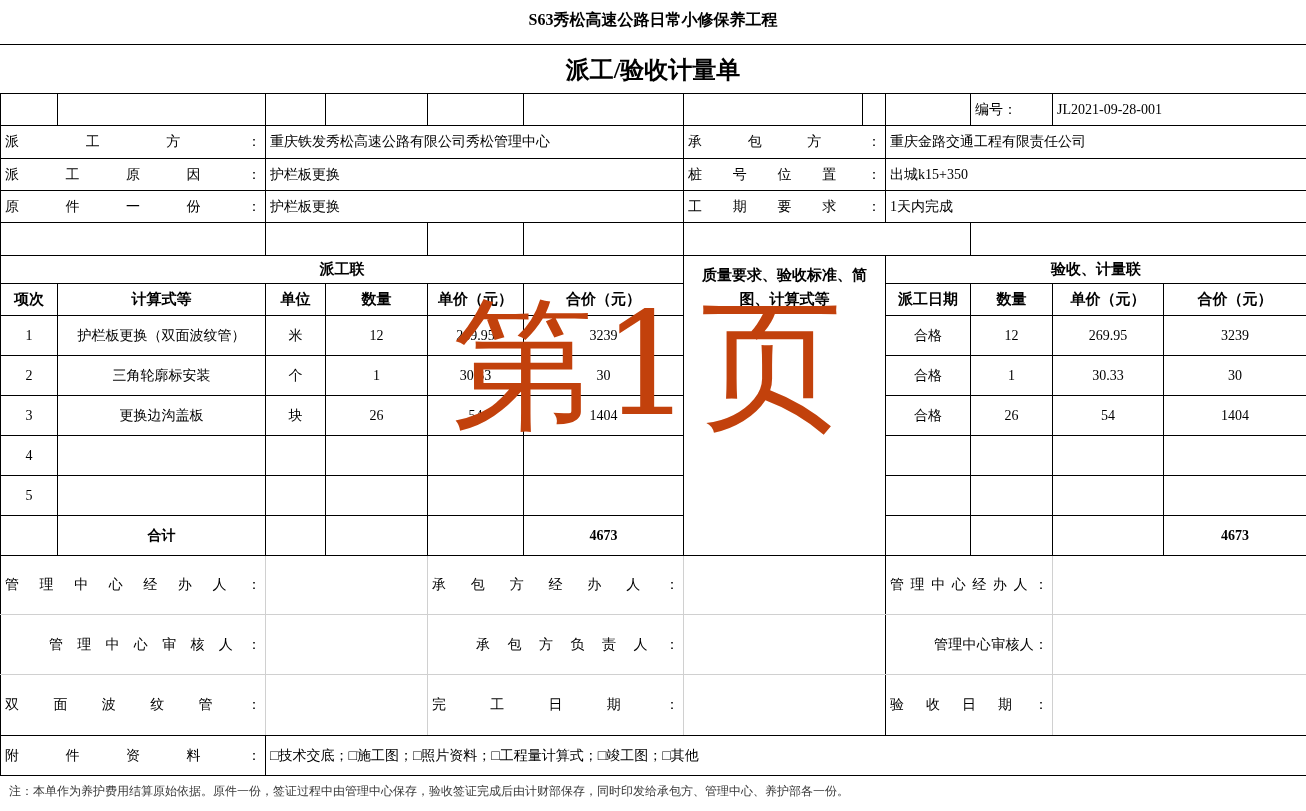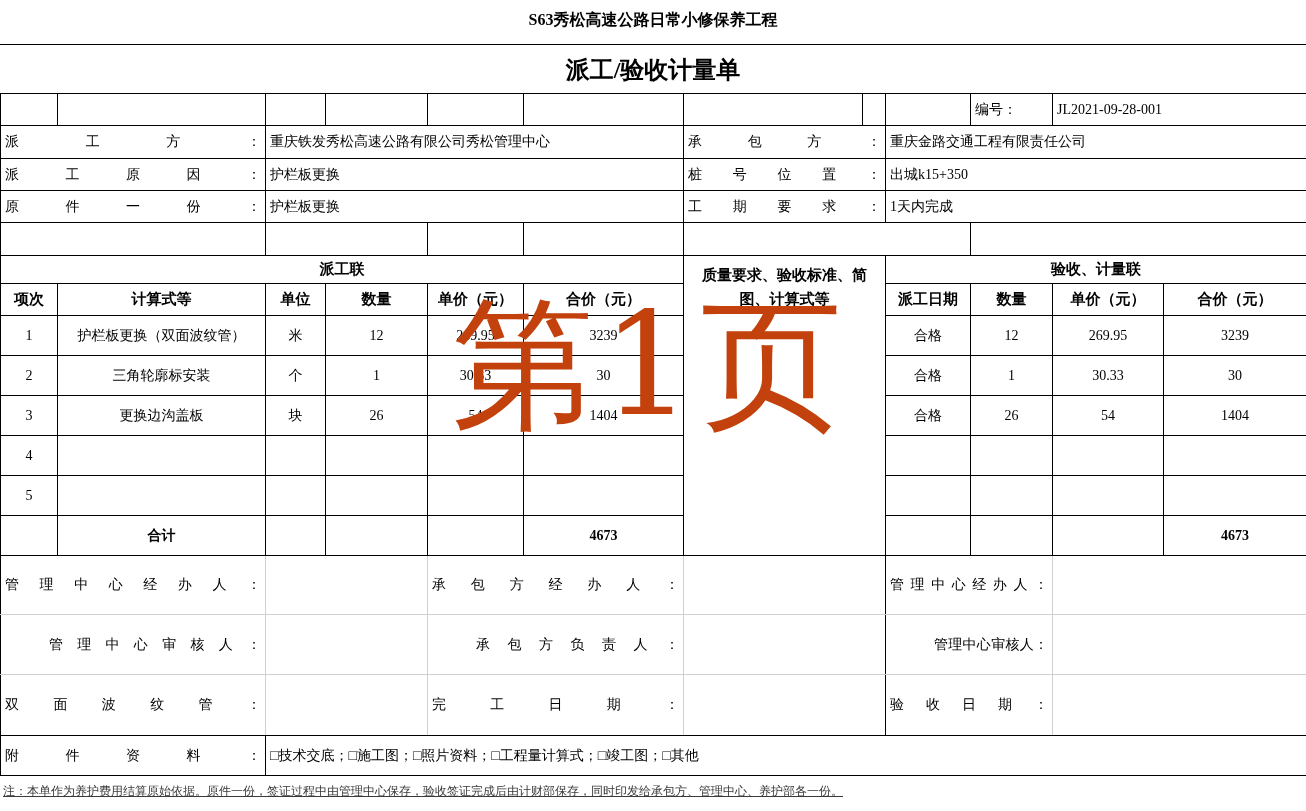--- a/index.html
+++ b/index.html
@@ -60,24 +60,23 @@
     left:452px;top:294px;
     font-size:142px;line-height:1;
     letter-spacing:8px;
     color:#c2410c;
     font-family:"DejaVu Serif","Liberation Serif",serif;
     z-index:5;
     pointer-events:none;
   }
   .footnote{
     margin-top:7px;
-    padding-left:3px;
+    padding-left:9px;
     font-size:12px;
     color:#3a3a3a;
-    text-decoration:underline;
   }
 </style>
 </head>
 <body>
 
 <div class="page">
 
   <div class="title1">S63秀松高速公路日常小修保养工程</div>
   <div class="title2">派工/验收计量单</div>
 

